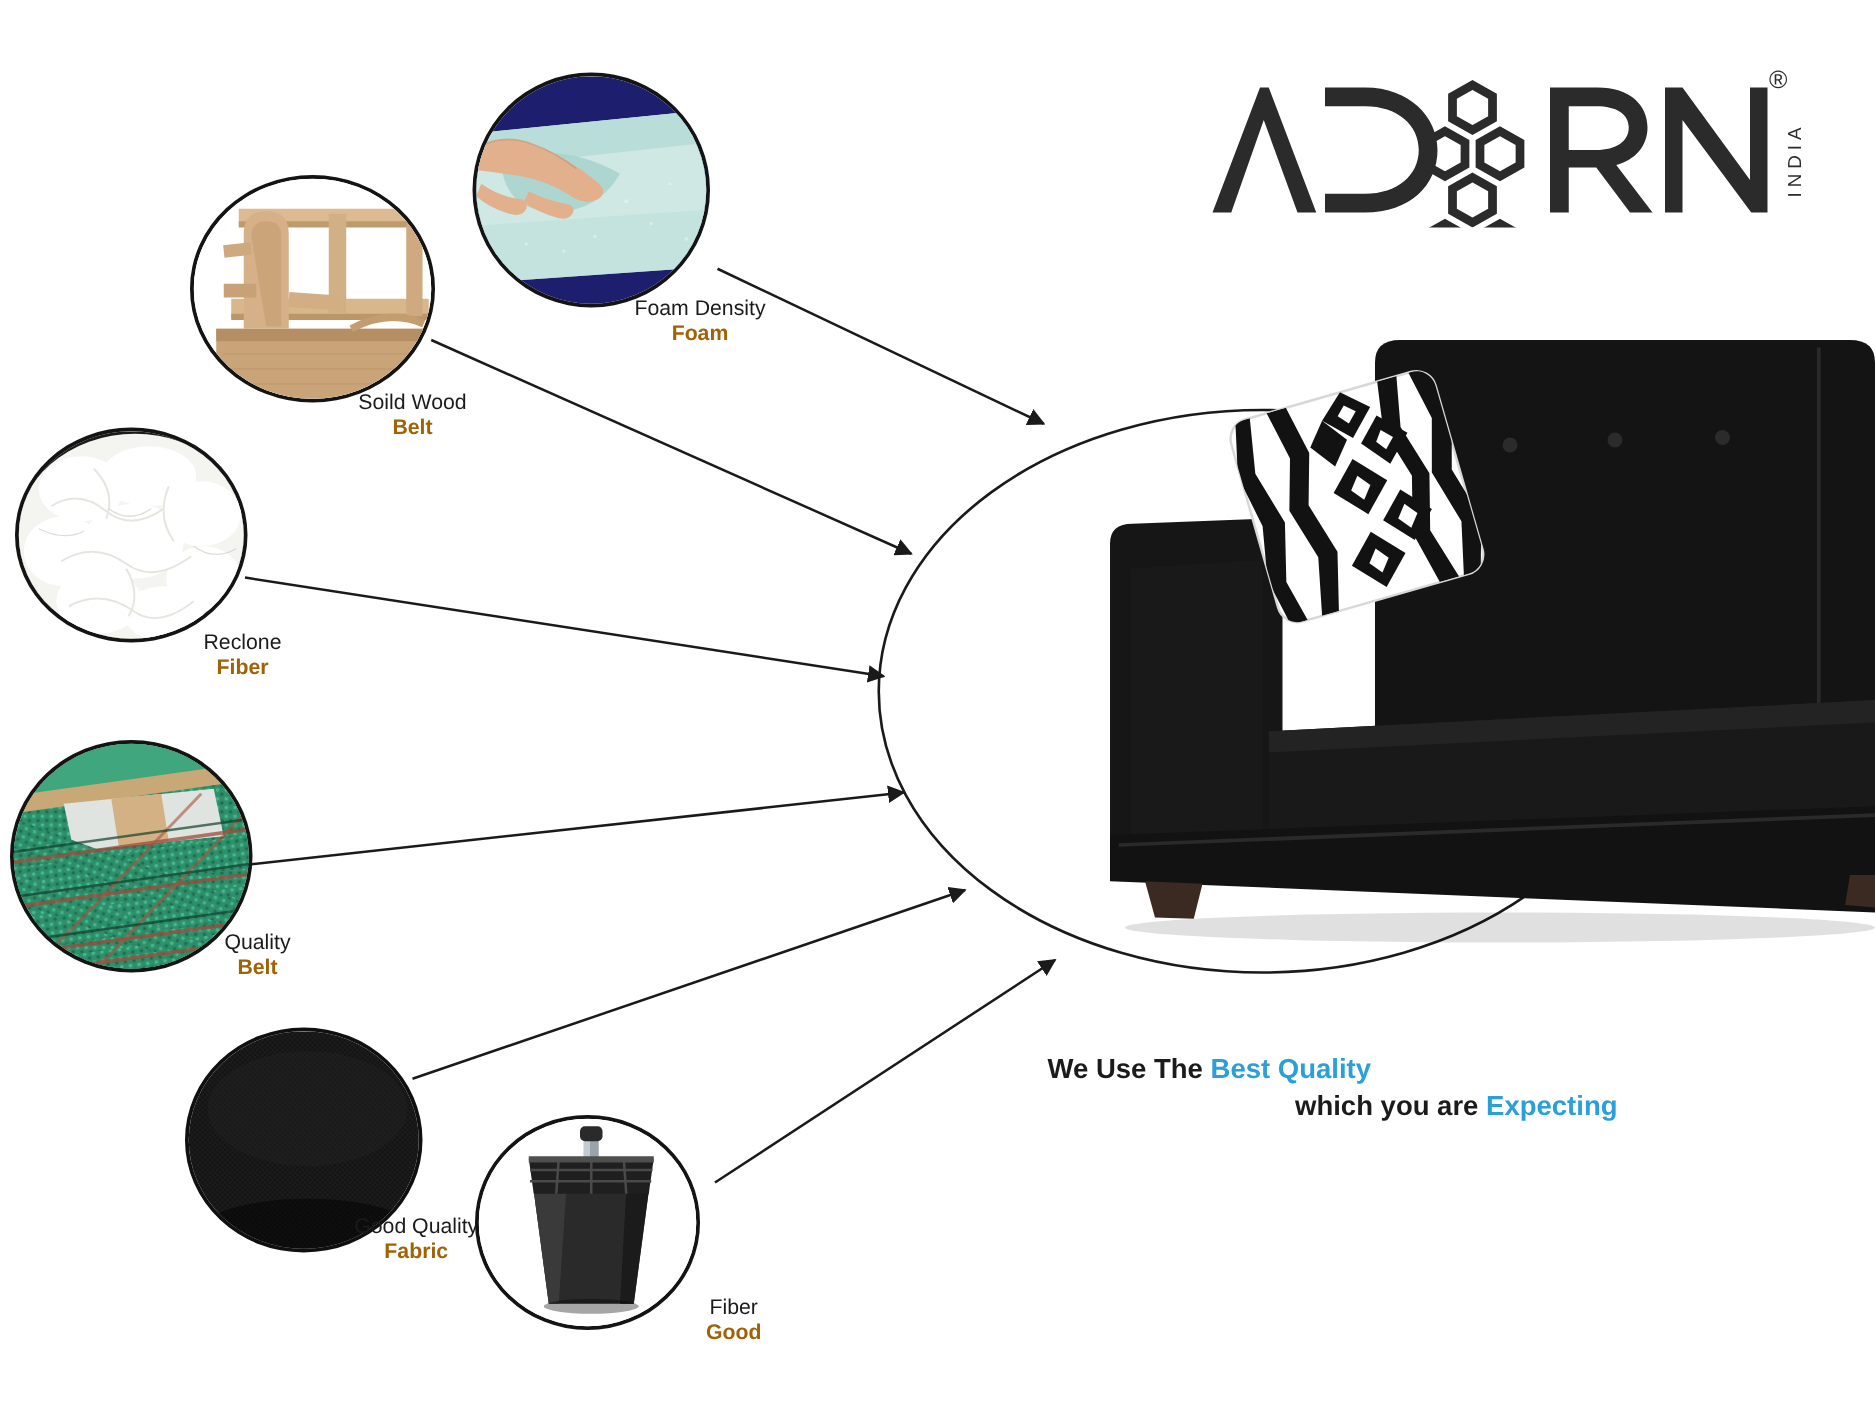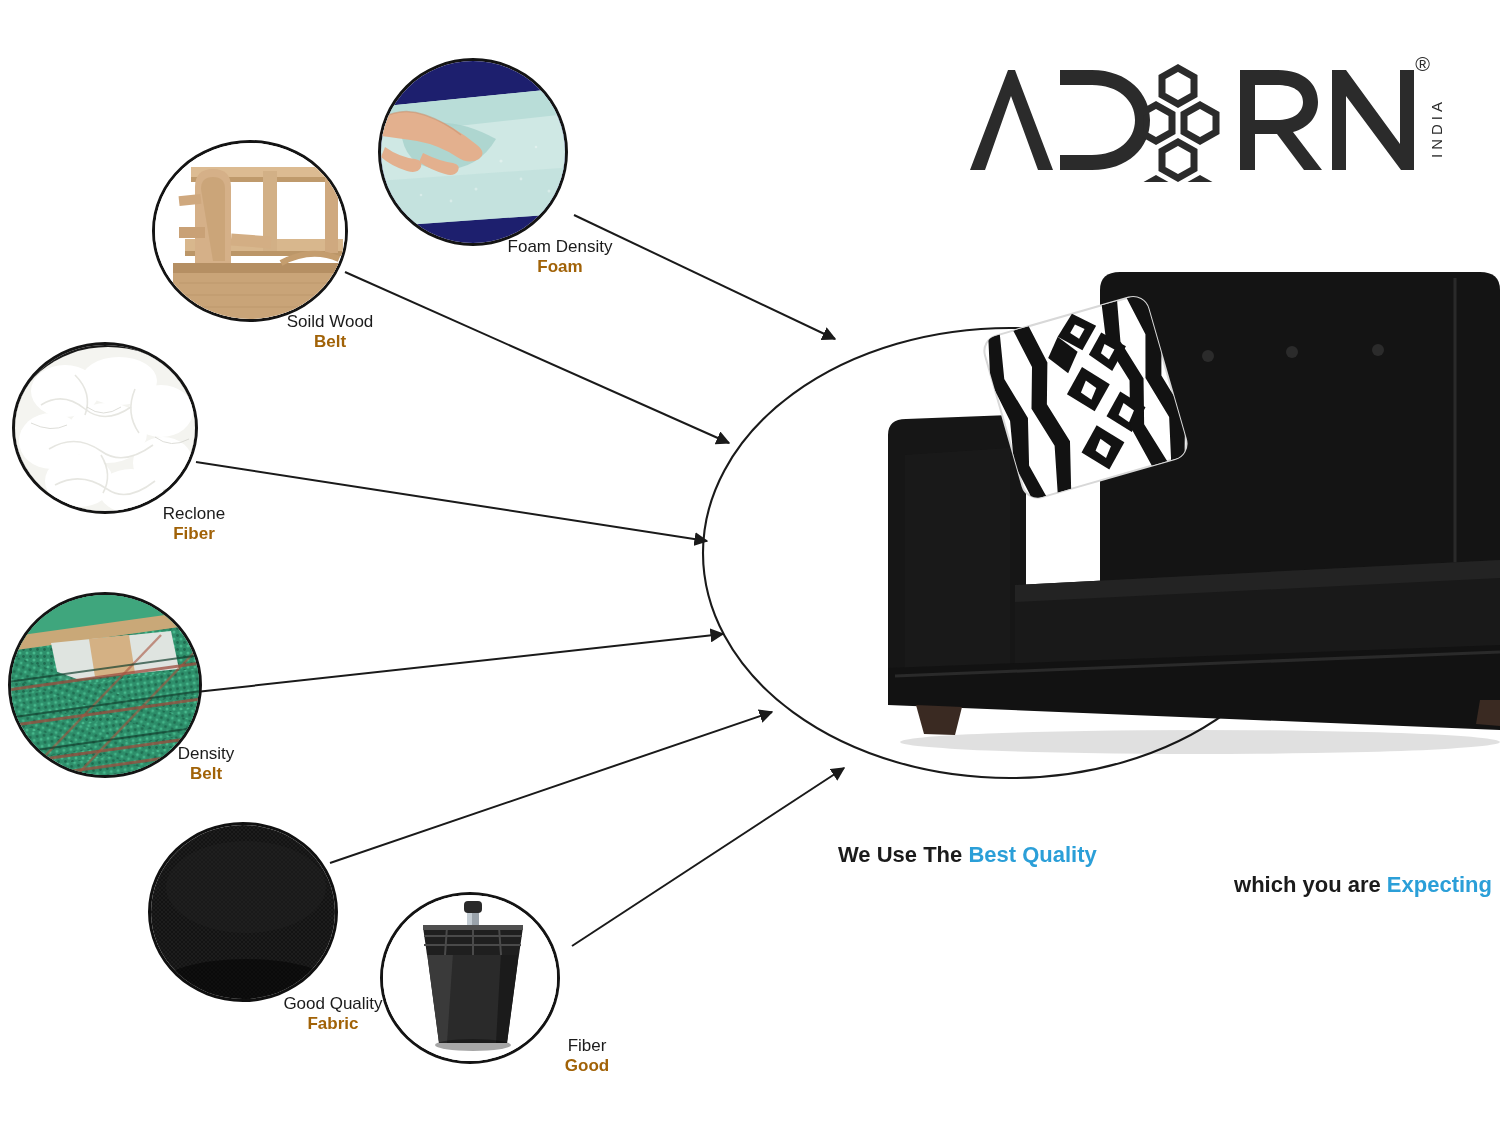--- a/index.html
+++ b/index.html
@@ -87,21 +87,21 @@
     left: 838px;
     top: 840px;
     width: 660px;
     font-weight: 700;
     font-size: 22px;
     line-height: 1.36;
     color: #1b1b1b;
     font-family: "Liberation Sans", sans-serif;
   }
   #tagline .line1 { display: block; text-align: left; }
-  #tagline .line2 { display: block; text-align: right; padding-right: 6px; }
+  #tagline .line2 { display: block; text-align: center; padding-right: 6px; }
   .accent { color: #2b9fd8; }
 
   
   #arrows, #sofa-layer {
     position: absolute;
     left: 0; top: 0;
     width: 1500px;
     height: 1125px;
     pointer-events: none;
   }
@@ -320,21 +320,21 @@
 
           <g stroke="#14402f" stroke-width="2" opacity=".7" fill="none">
             <line x1="-10" y1="88" x2="204" y2="58"></line>
             <line x1="-10" y1="124" x2="204" y2="94"></line>
             <line x1="-10" y1="160" x2="204" y2="130"></line>
           </g>
         </svg>
       </div>
     </div>
     <div class="caption" style="left:144px; top:744px; width:124px;">
-      <span class="cap-top">Density</span>
+      <span class="cap-top">Quality</span>
       <span class="cap-bot">Belt</span>
     </div>
   </div>
 
   <div class="feature">
     <div class="circle" style="left:148px; top:822px; width:190px; height:180px; border-color:#101010;">
       <div class="circle-inner">
         <svg viewBox="0 0 190 180" width="190" height="180">
           <defs>
             <pattern id="fab" width="4" height="4" patternUnits="userSpaceOnUse">
@@ -342,21 +342,21 @@
               <rect width="2" height="2" fill="#1d1d1d"></rect>
               <rect x="2" y="2" width="2" height="2" fill="#1d1d1d"></rect>
             </pattern>
           </defs>
           <rect width="190" height="180" fill="url(#fab)"></rect>
           <ellipse cx="95" cy="62" rx="80" ry="46" fill="#242424" opacity=".35"></ellipse>
           <ellipse cx="95" cy="160" rx="86" ry="26" fill="#000000" opacity=".45"></ellipse>
         </svg>
       </div>
     </div>
-    <div class="caption" style="left:248px; top:994px; width:170px;">
+    <div class="caption" style="left:248px; top:971px; width:170px;">
       <span class="cap-top">Good Quality</span>
       <span class="cap-bot">Fabric</span>
     </div>
   </div>
 
   <div class="feature">
     <div class="circle" style="left:380px; top:892px; width:180px; height:172px;">
       <div class="circle-inner">
         <svg viewBox="0 0 180 172" width="180" height="172">
           <rect width="180" height="172" fill="#ffffff"></rect>

